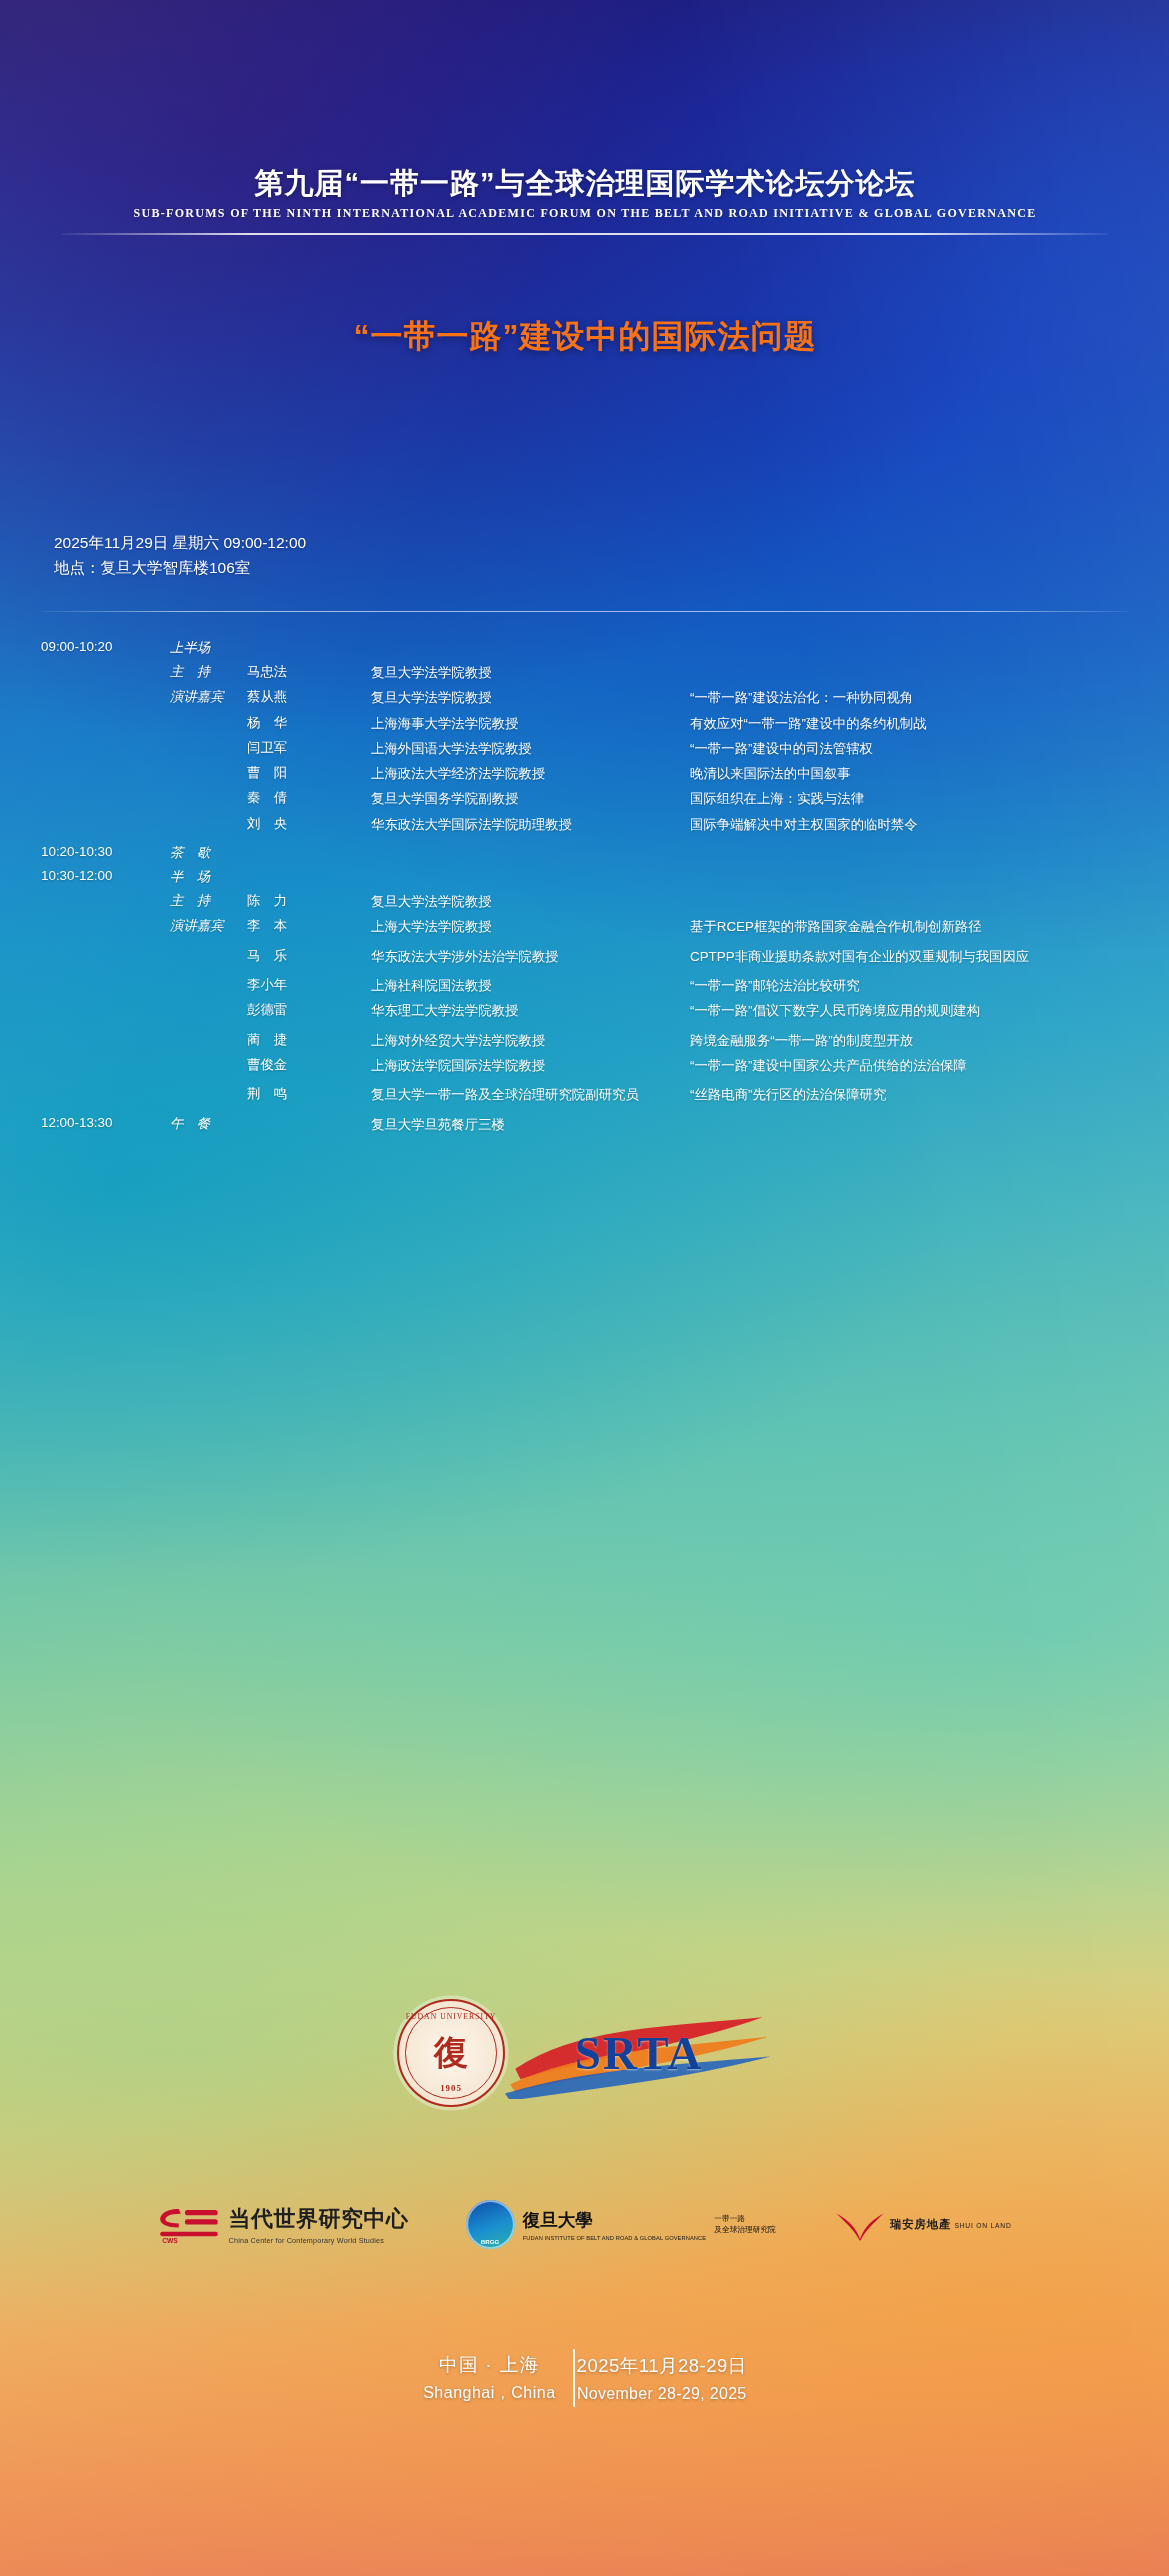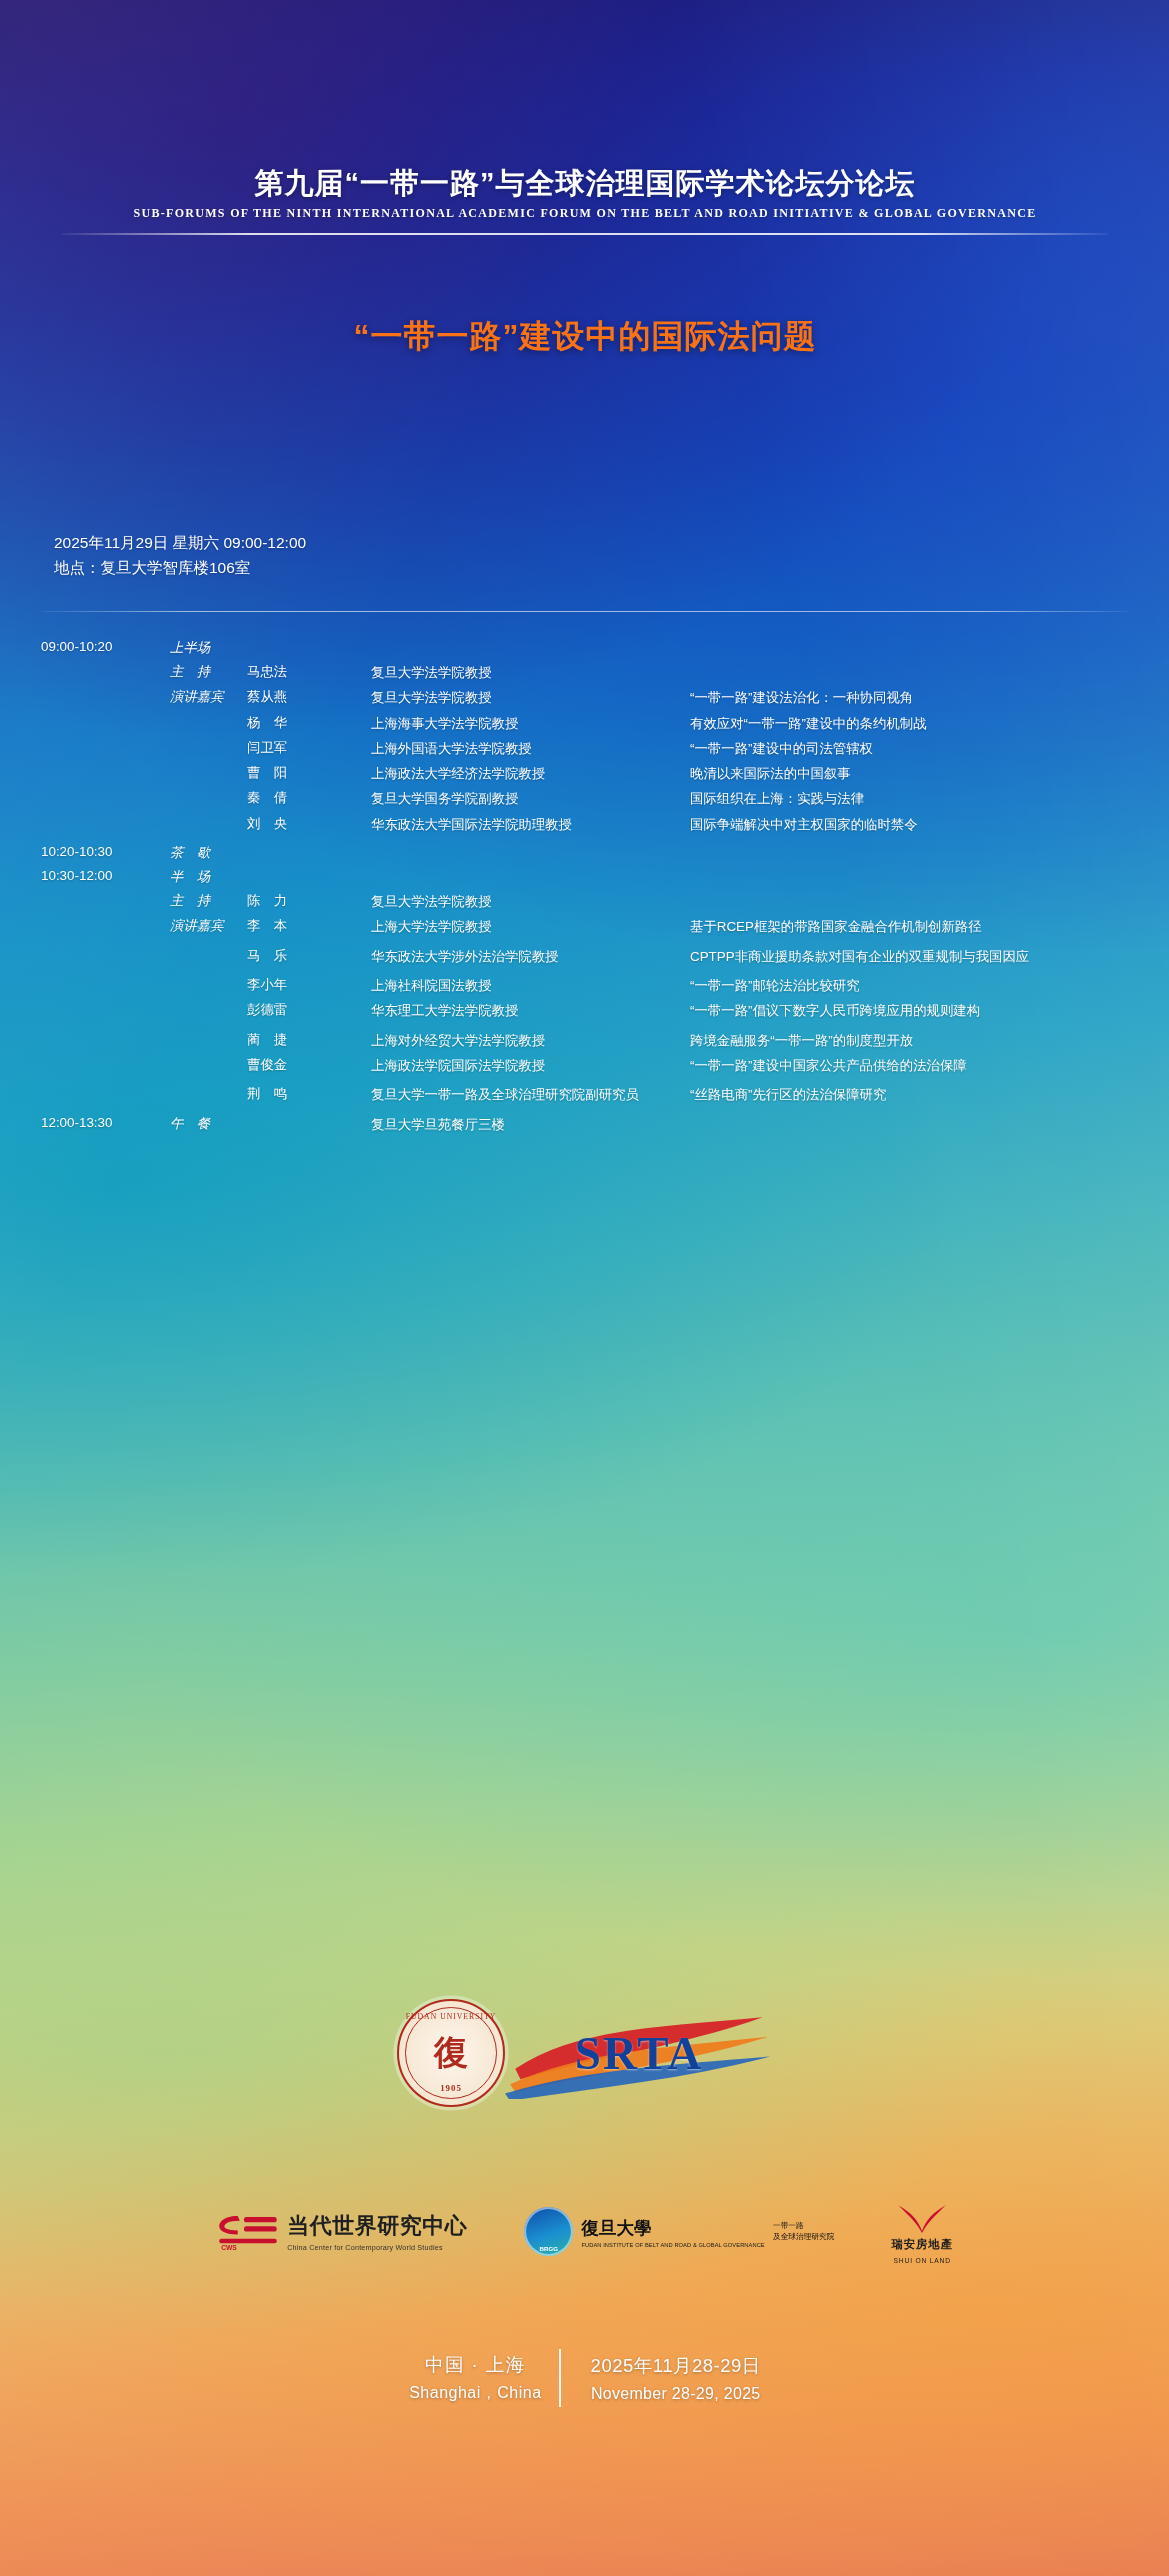--- a/index.html
+++ b/index.html
@@ -202,21 +202,21 @@
 
   
   .footer {
     position:absolute; left:0; right:0; top:2349px;
     display:flex; justify-content:center; align-items:center;
     color:#ffffff;
     text-shadow: 0 0.5px 3.1px rgba(0,0,0,0.3);
   }
   .f-left { text-align:center; padding-right:17.5px; }
   .f-sep { width:1.5px; height:58px; background:#ffffff; opacity:0.95; }
-  .f-right { text-align:center; padding-left:30px; }
+  .f-right { text-align:center; padding-left:2px; }
   .f-l1 { font-size:18.5px; letter-spacing:1.5px; }
   .f-l2 { font-size:16px; letter-spacing:0.5px; margin-top:6.2px; }
   .f-r1 { font-size:18.5px; letter-spacing:0.5px; }
   .f-r2 { font-size:16px; letter-spacing:0.3px; margin-top:6.2px; }
 </style>
 </head>
 <body>
 
 <div class="poster"></div>
 <div class="sheen"></div>
@@ -434,21 +434,21 @@
       <div>
         <div class="brgg-cn">復旦大學</div>
         <div class="brgg-en">FUDAN INSTITUTE OF BELT AND ROAD &amp; GLOBAL GOVERNANCE</div>
       </div>
       <div class="brgg-side">
         <div>一带一路</div>
         <div>及全球治理研究院</div>
       </div>
     </div>
 
-    <div class="logo-block" style="flex-direction:column; gap:3.1px;text-align:center;">
+    <div class="logo-block" style="flex-direction:row; gap:3.1px;text-align:center;">
       <div class="soland-bird">
         <svg viewBox="0 0 104 66" width="54" height="34">
           <path d="M6 10 C 30 24, 44 38, 52 60 C 60 38, 74 24, 98 10 C 76 32, 62 44, 52 64 C 42 44, 28 32, 6 10 Z" fill="#c8102e"></path>
         </svg>
       </div>
       <div class="soland-cn">瑞安房地產</div>
       <div class="soland-en">SHUI ON LAND</div>
     </div>
   </div>
 

